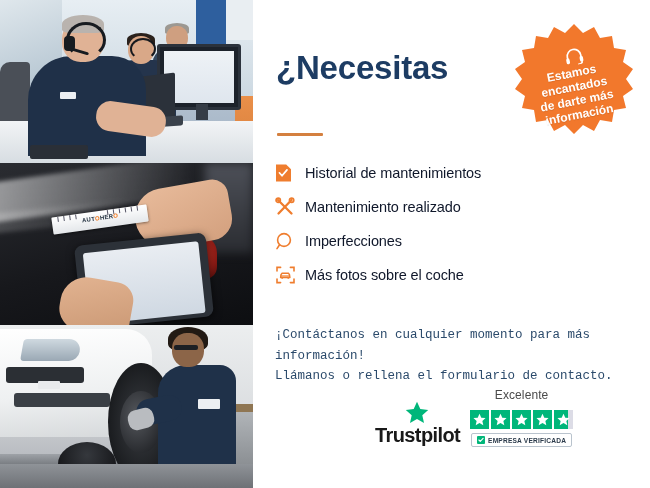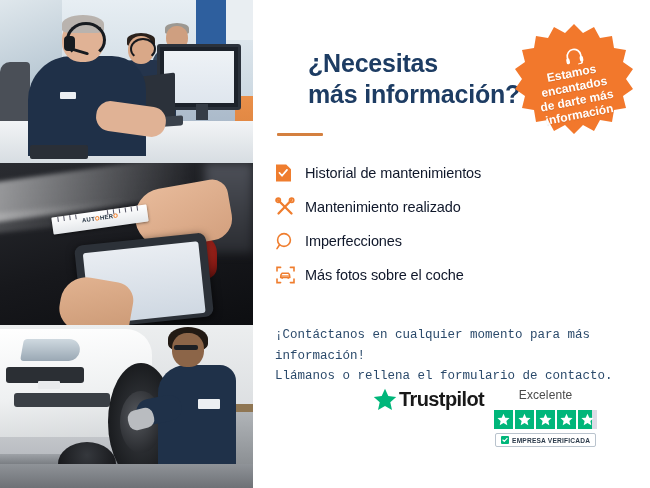--- a/index.html
+++ b/index.html
@@ -302,26 +302,25 @@
     width: 397px;
     height: 488px;
     background: #ffffff;
   }
 
   .heading {
     position: absolute;
     left: 23px;
     top: 48px;
     width: 250px;
-    font-size: 25px;
+    font-size: 33px;
     line-height: 1.22;
     font-weight: bold;
     color: #1d3c63;
     letter-spacing: -0.2px;
-    margin-left: 32px;
   }
   .divider {
     position: absolute;
     left: 24px;
     top: 133px;
     width: 46px;
     height: 3px;
     background: #d4803f;
     border-radius: 1px;
   }
@@ -402,20 +401,22 @@
     position: absolute;
     left: 120px;
     top: 388px;
     width: 270px;
     display: flex;
     align-items: flex-start;
   }
   .tp-logo {
     display: flex;
     align-items: center;
+    margin-top: 13px;
+    flex-direction: column;
   }
   .tp-name {
     font-size: 20px;
     font-weight: bold;
     color: #191919;
     letter-spacing: -0.6px;
     margin-left: 2px;
   }
   .tp-right {
     margin-left: 10px;
@@ -544,21 +545,20 @@
       <div class="mech-badge"></div>
       <div class="floor"></div>
     </div>
 
   </div>
 
   <div class="content">
 
     <div class="heading">
       <div>¿Necesitas</div>
-      <div>más información?</div>
     </div>
     <div class="divider"></div>
 
     <div class="badge">
       <svg width="128" height="128" viewBox="0 0 128 128">
         <path fill="#f2782c" d="M64 2 l9 9 11-6 6 11 12-2 2 12 12 2-3 12 10 7-7 10 7 10-10 7 3 12-12 2-2 12-12-2-6 11-11-6-9 9-9-9-11 6-6-11-12 2-2-12-12-2 3-12-10-7 7-10-7-10 10-7-3-12 12-2 2-12 12 2 6-11 11 6z"></path>
       </svg>
       <span class="badge-headset">
         <svg width="20" height="18" viewBox="0 0 20 18">
           <path d="M3.2 11.5 V9.2 a6.8 6.8 0 0 1 13.6 0 v2.3" fill="none" stroke="#ffffff" stroke-width="1.7" stroke-linecap="round"></path>

